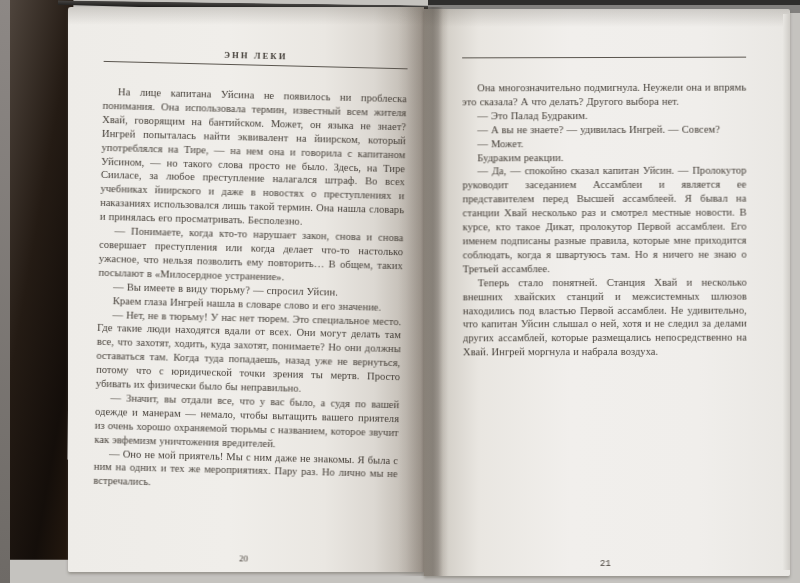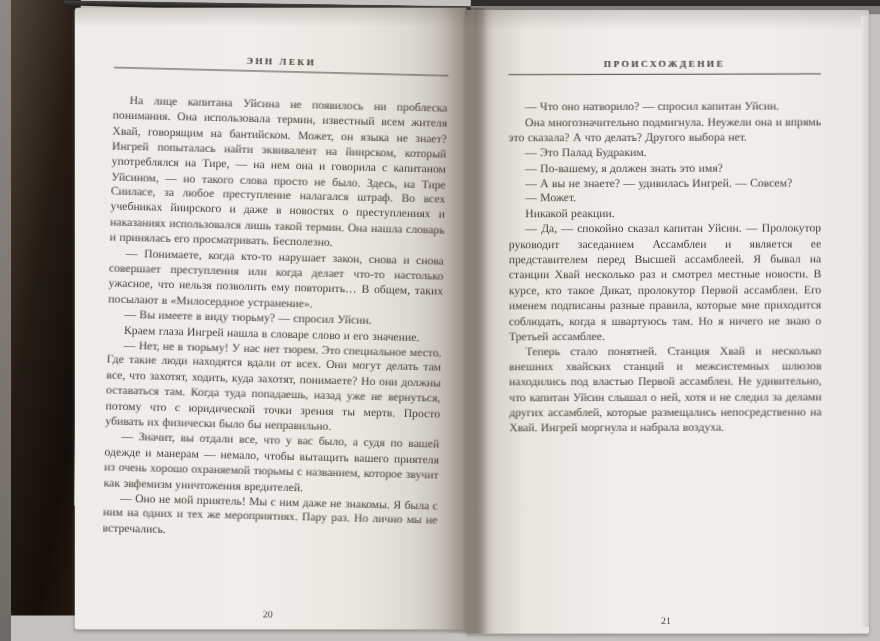--- a/index.html
+++ b/index.html
@@ -37,21 +37,21 @@
   .inner-left{padding:40px 16px 0 36px;transform:rotate(1.4deg);transform-origin:40px 40px;}
   .inner-right{padding:44px 44px 0 38px;transform:rotate(-0.15deg);transform-origin:50% 0;}
   .running-head{text-align:center;font-size:8.5px;font-weight:bold;letter-spacing:2.2px;
     color:#3e3933;white-space:nowrap;}
   .head-rule{height:1px;background:#5a554e;margin:4px 0 0 0;}
   .page-text{margin-top:23px;font-size:10.6px;line-height:13.9px;text-align:justify;
     hyphens:auto;-webkit-hyphens:auto;word-spacing:.4px;}
   .para{margin:0;text-indent:15px;}
   .page-num{position:absolute;bottom:12px;left:36px;width:304px;text-align:center;
     font-size:9px;color:#4a443d;}
-  .page-num-right{bottom:7px;left:38px;width:284px;}
+  .page-num-right{bottom:7px;left:38px;width:284px;font-family:Liberation Mono, monospace;}
 </style>
 </head>
 <body>
 
 <div class="scene">
   <div class="left-strip"></div>
   <div class="cover-band"></div>
   <div class="top-edge-left"></div>
   <div class="top-edge-right"></div>
 
@@ -67,30 +67,27 @@
           <p class="para">— Нет, не в тюрьму! У нас нет тюрем. Это специальное место. Где такие люди находятся вдали от всех. Они могут делать там все, что захотят, ходить, куда захотят, понимаете? Но они должны оставаться там. Когда туда попадаешь, назад уже не вернуться, потому что с юридической точки зрения ты мертв. Просто убивать их физически было бы неправильно.</p>
           <p class="para">— Значит, вы отдали все, что у вас было, а судя по вашей одежде и манерам — немало, чтобы вытащить вашего приятеля из очень хорошо охраняемой тюрьмы с названием, которое звучит как эвфемизм уничтожения вредителей.</p>
           <p class="para">— Оно не мой приятель! Мы с ним даже не знакомы. Я была с ним на одних и тех же мероприятиях. Пару раз. Но лично мы не встречались.</p>
         </div>
       <div class="page-num">20</div>
     </div>
   </div>
 
   <div class="page page-right">
     <div class="inner inner-right">
-      <div class="running-head">ПРОИСХОЖДЕНИЕ</div>
       <div class="head-rule"></div>
       <div class="page-text" lang="ru">
-          <p class="para">— Что оно натворило? — спросил капитан Уйсин.</p>
           <p class="para">Она многозначительно подмигнула. Неужели она и впрямь это сказала? А что делать? Другого выбора нет.</p>
           <p class="para">— Это Палад Будраким.</p>
-          <p class="para">— По-вашему, я должен знать это имя?</p>
           <p class="para">— А вы не знаете? — удивилась Ингрей. — Совсем?</p>
           <p class="para">— Может.</p>
-          <p class="para">Никакой реакции.</p>
+          <p class="para">Будраким реакции.</p>
           <p class="para">— Да, — спокойно сказал капитан Уйсин. — Пролокутор руководит заседанием Ассамблеи и является ее представителем перед Высшей ассамблеей. Я бывал на станции Хвай несколько раз и смотрел местные новости. В курсе, кто такое Дикат, пролокутор Первой ассамблеи. Его именем подписаны разные правила, которые мне приходится соблюдать, когда я швартуюсь там. Но я ничего не знаю о Третьей ассамблее.</p>
           <p class="para">Теперь стало понятней. Станция Хвай и несколько внешних хвайских станций и межсистемных шлюзов находились под властью Первой ассамблеи. Не удивительно, что капитан Уйсин слышал о ней, хотя и не следил за делами других ассамблей, которые размещались непосредственно на Хвай. Ингрей моргнула и набрала воздуха.</p>
         </div>
       <div class="page-num page-num-right">21</div>
     </div>
   </div>
 
   <div class="gutter-shadow"></div>
   <div class="page-edge-right"></div>
 </div>

